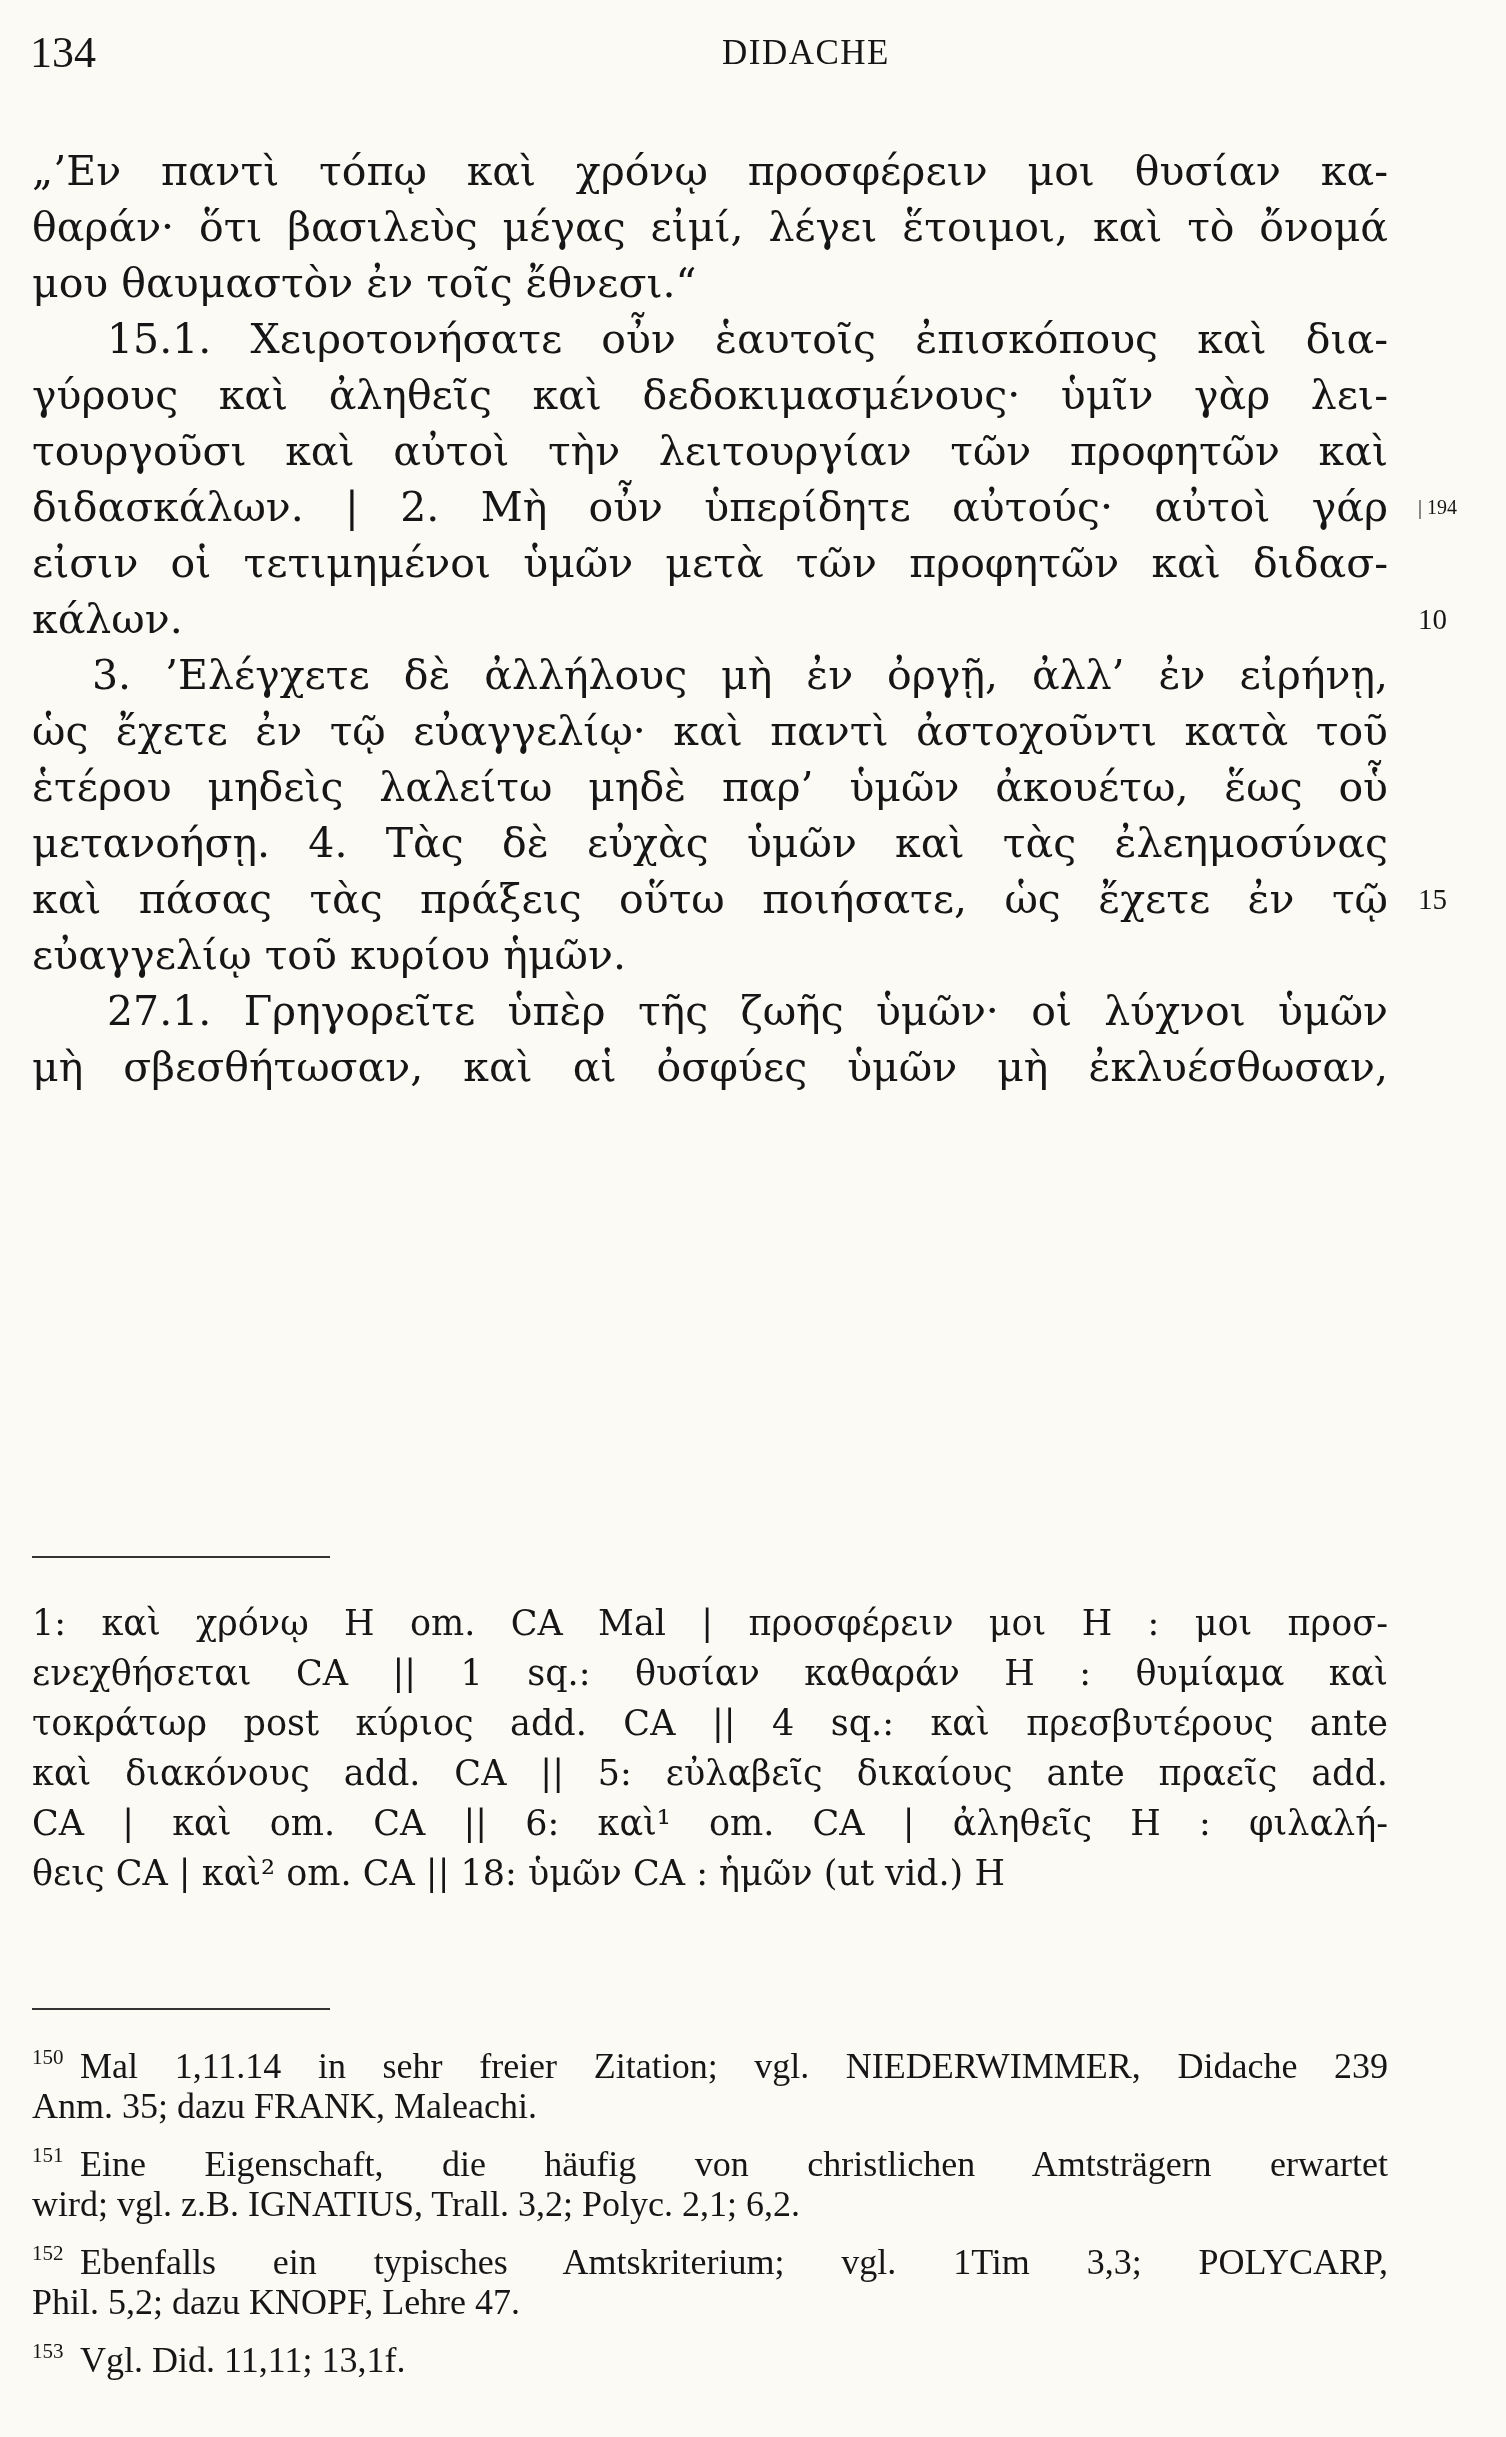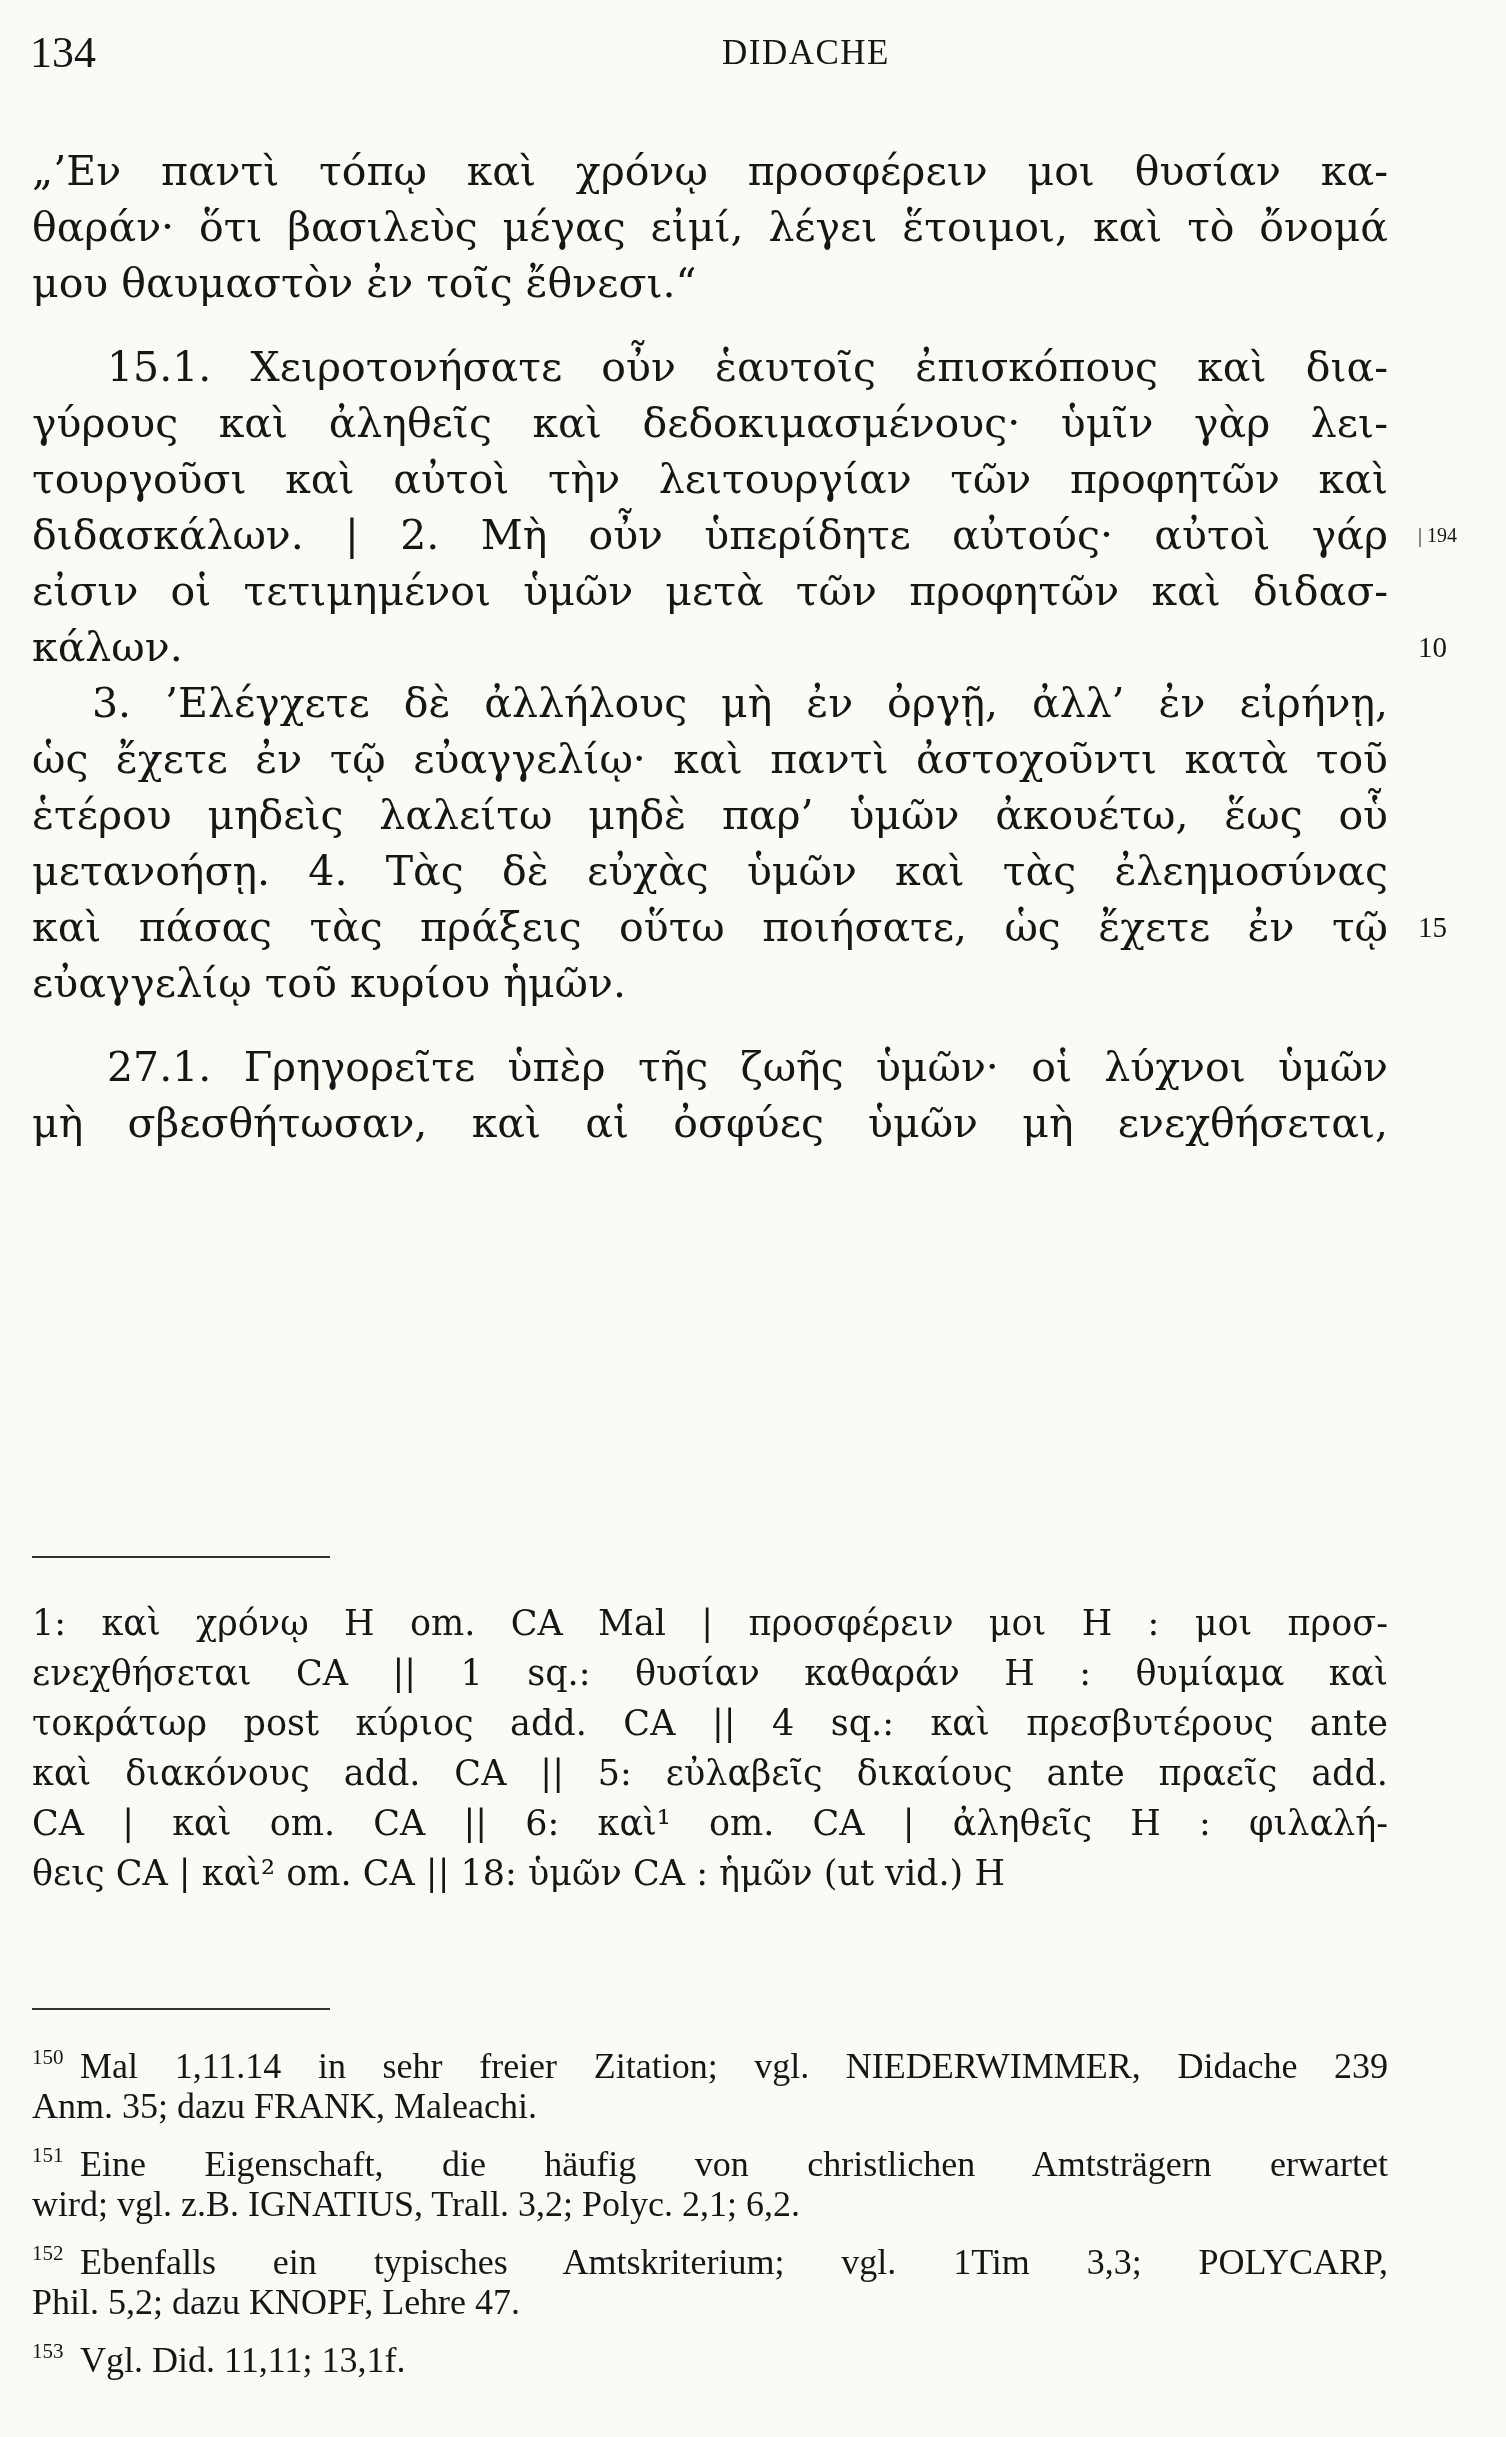--- a/index.html
+++ b/index.html
@@ -25,21 +25,21 @@
   .main-text {
     position: absolute; left: 32px; top: 143px; width: 1356px;
   }
   .line {
     position: relative;
     height: 56px; line-height: 56px;
     font-size: 41px; white-space: nowrap;
     text-align: justify; text-align-last: justify;
   }
   .line.last { text-align-last: left; }
-  .line.indent { padding-left: 75px; box-sizing: border-box; margin-top: 28px; }
+  .line.indent { padding-left: 75px; box-sizing: border-box; }
   .line.indent-sm { padding-left: 60px; box-sizing: border-box; }
   .lineno {
     position: absolute; left: 1386px; top: 0;
     font-family: "Liberation Serif", serif;
     font-size: 29px; text-align: left; text-align-last: left;
   }
   .rule {
     position: absolute; left: 32px; width: 298px; height: 2.3px;
     background: #333;
   }
@@ -80,21 +80,21 @@
   <div class="line"><span>διδασκάλων. | 2. Μὴ οὖν ὑπερίδητε αὐτούς· αὐτοὶ γάρ</span><span class="lineno" style="font-size:20px">| 194</span></div>
   <div class="line"><span>εἰσιν οἱ τετιμημένοι ὑμῶν μετὰ τῶν προφητῶν καὶ διδασ-</span></div>
   <div class="line last"><span>κάλων.</span><span class="lineno">10</span></div>
   <div class="line indent-sm"><span>3. ’Ελέγχετε δὲ ἀλλήλους μὴ ἐν ὀργῇ, ἀλλ’ ἐν εἰρήνῃ,</span></div>
   <div class="line"><span>ὡς ἔχετε ἐν τῷ εὐαγγελίῳ· καὶ παντὶ ἀστοχοῦντι κατὰ τοῦ</span></div>
   <div class="line"><span>ἑτέρου μηδεὶς λαλείτω μηδὲ παρ’ ὑμῶν ἀκουέτω, ἕως οὗ</span></div>
   <div class="line"><span>μετανοήσῃ.  4. Τὰς δὲ εὐχὰς ὑμῶν καὶ τὰς ἐλεημοσύνας</span></div>
   <div class="line"><span>καὶ πάσας τὰς πράξεις οὕτω ποιήσατε, ὡς ἔχετε ἐν τῷ</span><span class="lineno">15</span></div>
   <div class="line last"><span>εὐαγγελίῳ τοῦ κυρίου ἡμῶν.</span></div>
   <div class="line indent"><span>27.1. Γρηγορεῖτε ὑπὲρ τῆς ζωῆς ὑμῶν· οἱ λύχνοι ὑμῶν</span></div>
-  <div class="line"><span>μὴ σβεσθήτωσαν, καὶ αἱ ὀσφύες ὑμῶν μὴ ενεχθήσεται,</span></div>
+  <div class="line"><span>μὴ σβεσθήτωσαν, καὶ αἱ ὀσφύες ὑμῶν μὴ ἐκλυέσθωσαν,</span></div>
 </div>
 
 <div class="rule" style="top:1556px"></div>
 
 <div class="apparatus">
   <div class="app-line">1: καὶ χρόνῳ H   om. CA Mal  |  προσφέρειν μοι H  :  μοι προσ-</div>
   <div class="app-line">ενεχθήσεται CA   ||  1 sq.: θυσίαν καθαράν H  :  θυμίαμα καὶ</div>
   <div class="app-line">τοκράτωρ post κύριος add. CA  ||  4 sq.: καὶ πρεσβυτέρους ante</div>
   <div class="app-line">καὶ διακόνους add. CA  ||  5: εὐλαβεῖς δικαίους ante πραεῖς add.</div>
   <div class="app-line">CA  |  καὶ om. CA  ||  6: καὶ¹ om. CA  |  ἀληθεῖς H  :  φιλαλή-</div>

